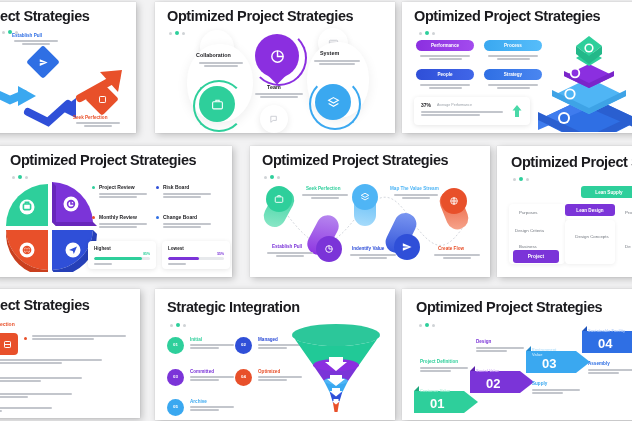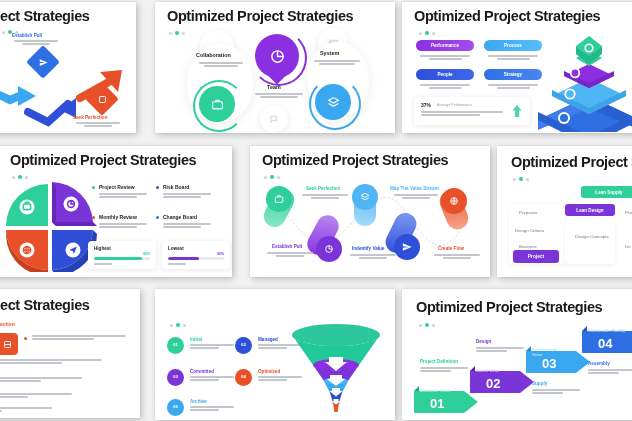--- a/index.html
+++ b/index.html
@@ -518,20 +518,21 @@
     </div>
     <div class="mtw" style="position:absolute;left:0;top:118px;width:118px;">
       <span style="width:100%"></span>
           <span style="width:58%"></span>
     </div>
   </div>
 </div>
 
 <div class="slide" style="left:155px;top:289px;width:240px;height:131px;">
   <div class="inner">
+    <div class="title" style="left:12px;top:10px;font-size:14.5px;">Strategic Integration</div>
     <div class="dots" style="left:15px;top:34px;">
       <i></i>
           <i class="on"></i>
           <i></i>
     </div>
 
     <div style="position:absolute;left:12px;top:48px;">
       <div class="circ" style="left:0;top:0;width:17px;height:17px;background:#2ecf9b;"></div>
       <div style="position:absolute;left:0;top:5px;width:17px;text-align:center;font-size:4.4px;font-weight:bold;color:#fff;">01</div>
       <div class="lbl" style="position:absolute;left:23px;top:0;font-size:4.6px;color:#2ecf9b;">Initial</div>

